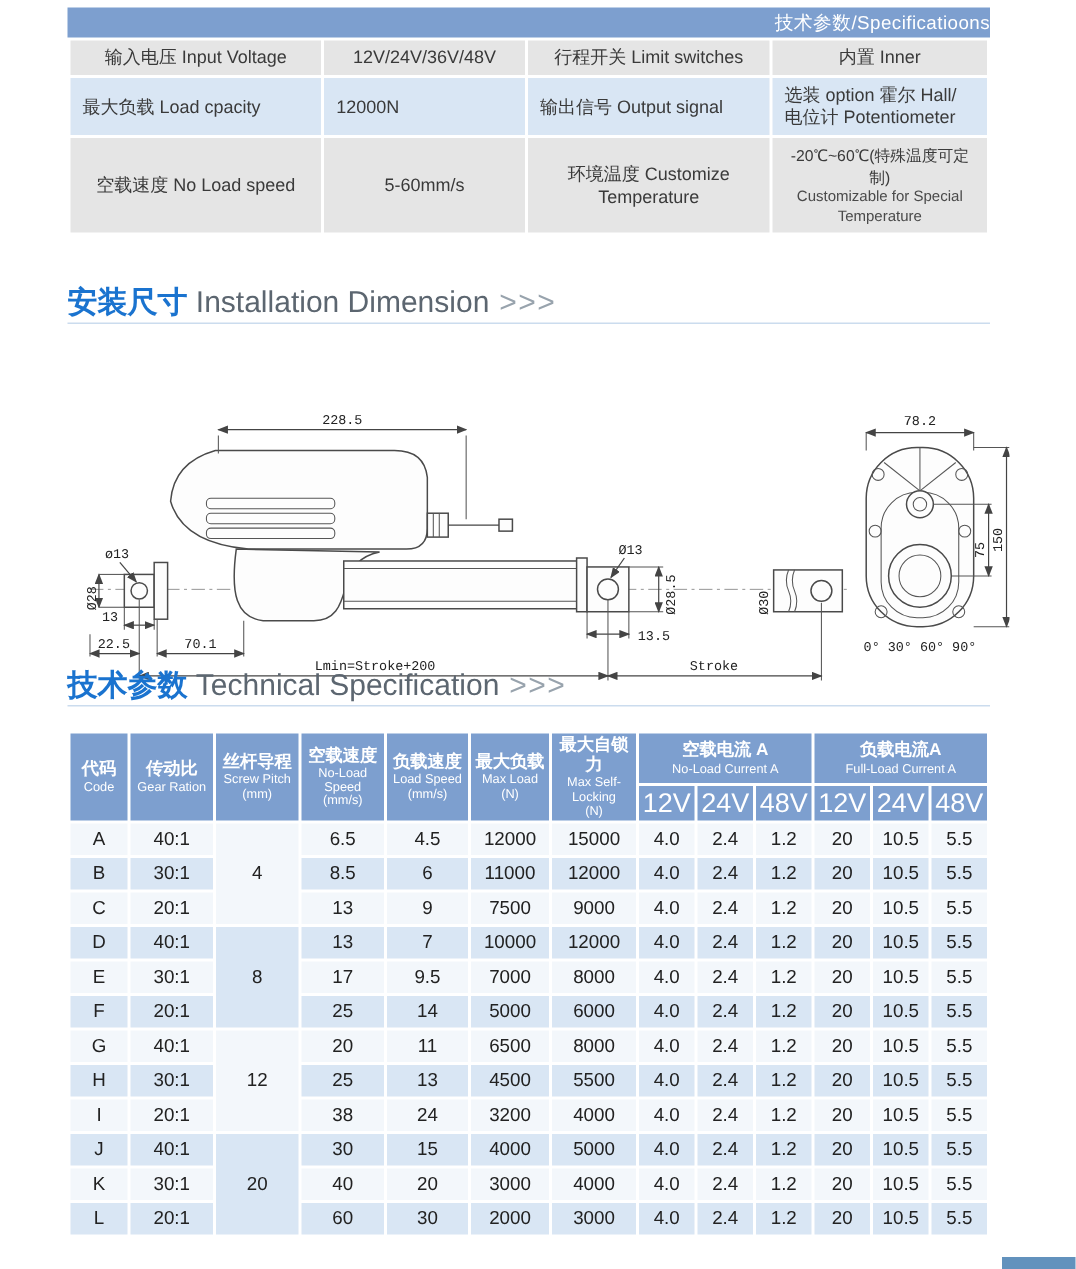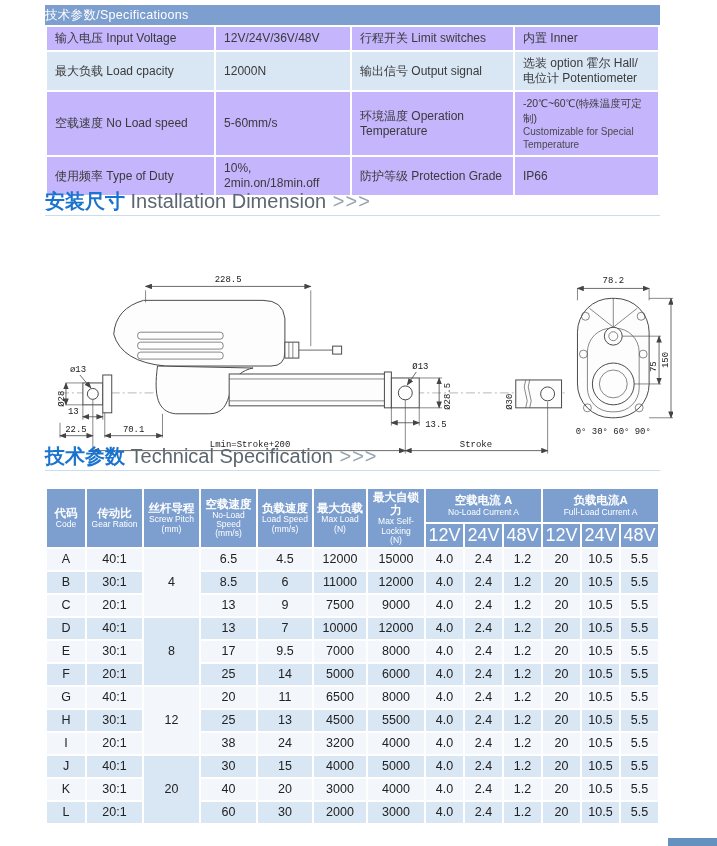--- a/index.html
+++ b/index.html
@@ -3,29 +3,29 @@
 <meta charset="utf-8">
 <style>
   html,body{margin:0;padding:0;}
   body{
     width:717px;height:846px;position:relative;background:#ffffff;
     font-family:"Liberation Sans",sans-serif;color:#333;overflow:hidden;
   }
   
   #spec-wrap{position:absolute;left:45px;top:5px;width:615px;}
   #spec-title{
-    background:#7d9fcf;color:#fff;text-align:left;font-size:12.5px;
+    background:#7d9fcf;color:#fff;text-align:right;font-size:12.5px;
     height:20px;line-height:20px;letter-spacing:.3px;
   }
   table.spec{
     width:100%;border-collapse:separate;border-spacing:2px;table-layout:fixed;
     font-size:12px;color:#3a3a3a;
   }
   table.spec td{padding:4px 8px;vertical-align:middle;line-height:1.25;}
-  table.spec tr.w td{background:#c4b5fd;}
+  table.spec tr.w td{background:#e5e5e5;text-align:center;}
   table.spec tr.b td{background:#d9e6f4;}
   table.spec .sub{display:block;font-size:10px;color:#4a4a4a;}
   
   .sec{position:absolute;left:45px;font-size:20px;white-space:nowrap;}
   .sec .zh{color:#1a73cf;font-weight:bold;}
   .sec .en{color:#5c6670;}
   .sec .ar{color:#98a3ad;letter-spacing:1px;}
   .divider{position:absolute;left:45px;width:615px;height:0;border-top:1px solid #cbdcee;}
   
   #drawing{position:absolute;left:58px;top:224px;width:615px;height:208px;margin-top:44px;}
@@ -78,31 +78,25 @@
         <td>12000N</td>
         <td>输出信号 Output signal</td>
         <td>
           <span>选装 option 霍尔 Hall/</span><br>
           <span>电位计 Potentiometer</span>
         </td>
       </tr>
       <tr class="w">
         <td>空载速度 No Load speed</td>
         <td>5-60mm/s</td>
-        <td>环境温度 Operation Temperature</td>
+        <td>环境温度 Customize Temperature</td>
         <td>
           <span style="font-size:10.5px;">-20℃~60℃(特殊温度可定制)</span>
           <span class="sub">Customizable for Special Temperature</span>
         </td>
-      </tr>
-      <tr class="w">
-        <td>使用频率 Type of Duty</td>
-        <td>10%, 2min.on/18min.off</td>
-        <td>防护等级 Protection Grade</td>
-        <td>IP66</td>
       </tr>
     </tbody>
   </table>
 </div>
 
 <div class="sec" style="top:188px;">
   <span class="zh">安装尺寸</span><span class="en"> Installation Dimension</span><span class="ar"> &gt;&gt;&gt;</span>
 </div>
 <div class="divider" style="top:215px;"></div>
 

